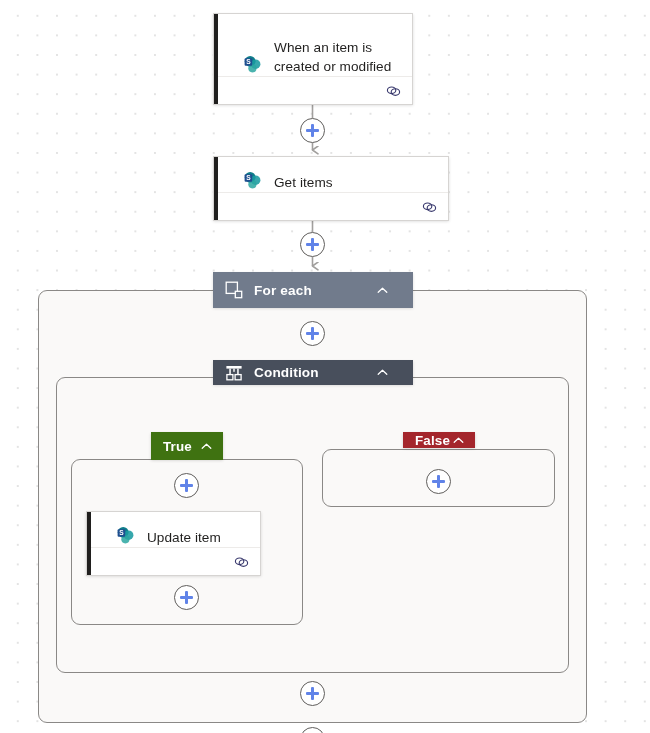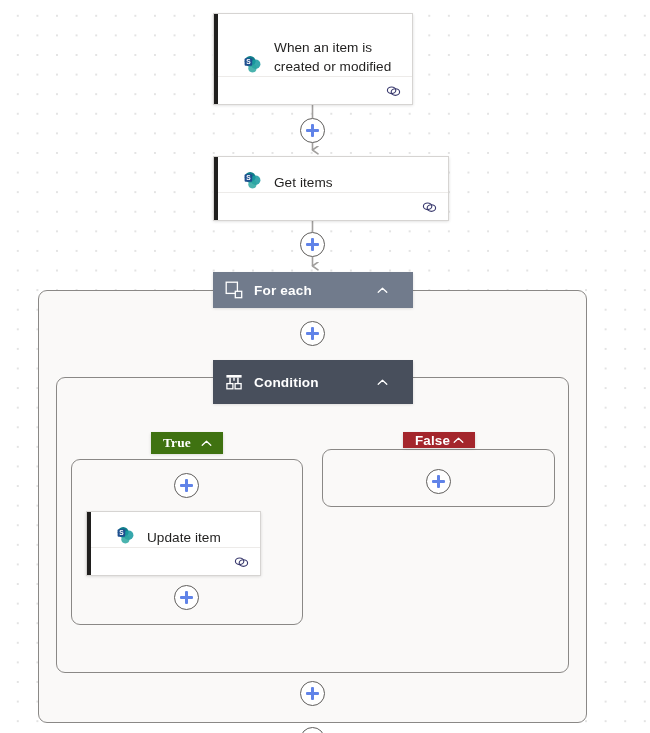--- a/index.html
+++ b/index.html
@@ -108,21 +108,21 @@
     font-weight: 600;
     margin-left: 11px;
     flex: 1;
     letter-spacing: 0.15px;
   }
   #hdr-foreach {
     left: 213px; top: 272px; width: 200px; height: 36px;
     background: #717b8c;
   }
   #hdr-condition {
-    left: 213px; top: 360px; width: 200px; height: 44px;
+    left: 213px; top: 360px; width: 200px; height: 25px;
     background: #484f5c;
     align-items: center;
   }
 
   
   .branch-badge {
     position: absolute;
     display: flex;
     align-items: center;
     padding: 0 10px 0 12px;
@@ -130,21 +130,21 @@
     z-index: 7;
     box-shadow: 0 1.2px 3px rgba(0,0,0,0.16);
   }
   .branch-label {
     font-size: 13.4px;
     color: #ffffff;
     font-weight: 600;
     flex: 1;
     letter-spacing: 0.15px;
   }
-  #badge-true  { left: 151px; top: 432px; width: 72px; height: 22px; background: #3f7211; font-family: Liberation Serif, serif; }
+  #badge-true  { left: 151px; top: 432px; width: 72px; height: 28px; background: #3f7211; }
   #badge-false { left: 403px; top: 432px; width: 72px; height: 16px; background: #a4262c; }
 
   
   .chev { width: 13px; height: 13px; display: inline-block; }
   .chev svg { display: block; }
 
   
   .plus-btn {
     position: absolute;
     width: 25px; height: 25px;

